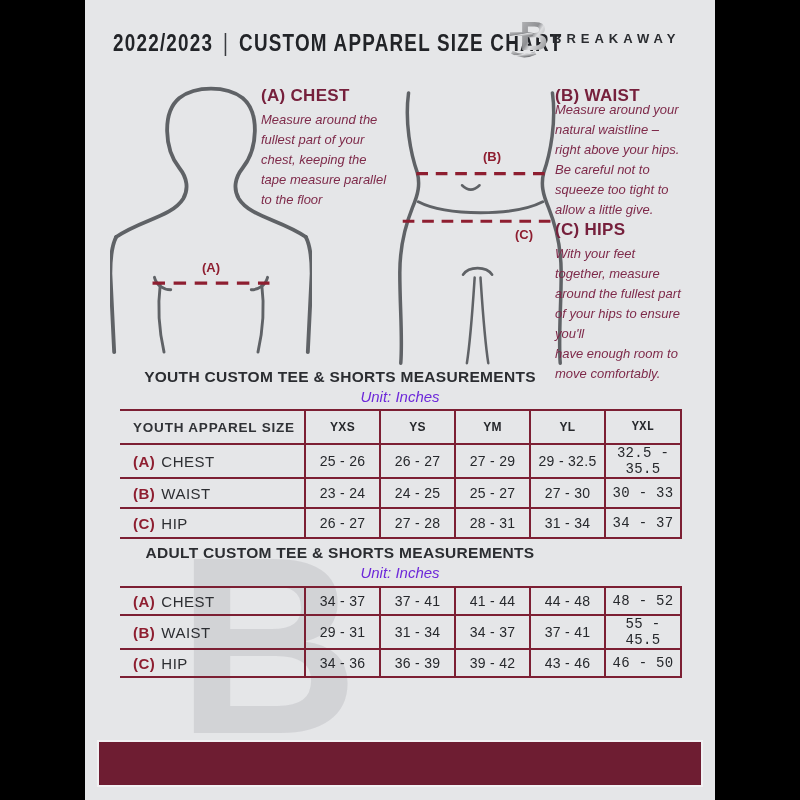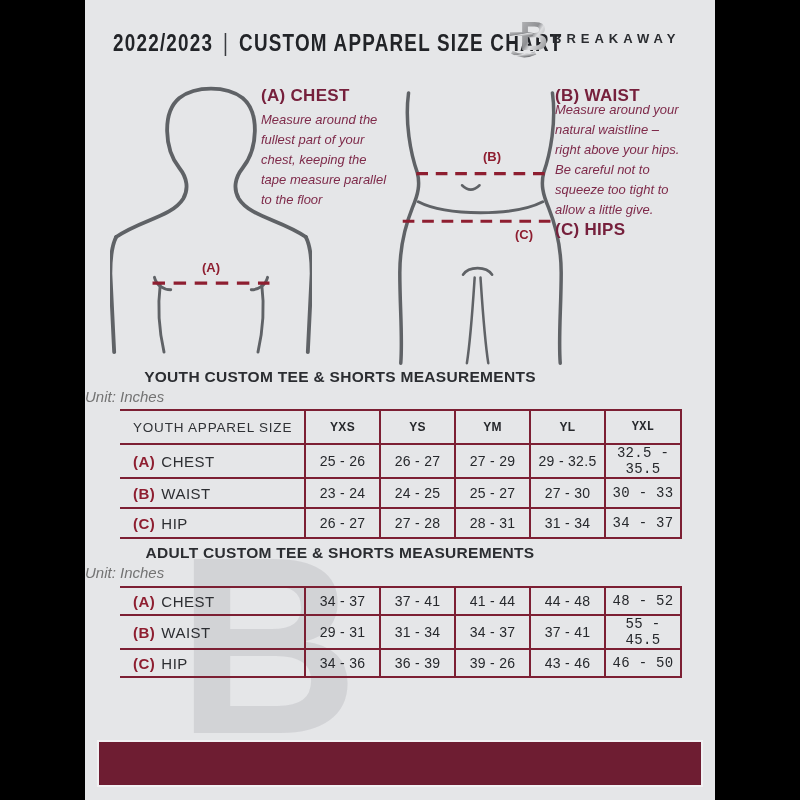--- a/index.html
+++ b/index.html
@@ -20,31 +20,31 @@
 
   
   .fig{position:absolute;}
   .marker{position:absolute;width:40px;text-align:center;font-size:13px;font-weight:bold;color:var(--maroon-dash);}
   .guide-head{position:absolute;font-size:17px;font-weight:bold;color:var(--accent);letter-spacing:.3px;}
   .guide-text{position:absolute;font-size:13px;font-style:italic;color:var(--copy);line-height:20px;white-space:pre-line;}
 
   
   .sec-title{position:absolute;left:0;width:510px;text-align:center;font-size:15.5px;font-weight:bold;
              color:#2b2d31;letter-spacing:.3px;}
-  .sec-unit{position:absolute;left:0;width:630px;text-align:left;font-size:15px;font-style:italic;color:#737373;}
+  .sec-unit{position:absolute;left:0;width:630px;text-align:center;font-size:15px;font-style:italic;color:#6d28d9;}
 
   
   .size-table{position:absolute;left:35px;border-collapse:collapse;table-layout:fixed;width:561px;}
   .size-table th,.size-table td{border-top:2px solid var(--maroon-border);padding:0;text-align:center;
       color:var(--dark);font-size:14px;letter-spacing:.3px;vertical-align:middle;}
   .size-table tr:last-child td{border-bottom:2px solid var(--maroon-border);margin-top:16px;}
   .size-table .sz{border-left:2px solid var(--maroon-border);}
   .size-table .sz:last-child{border-right:2px solid var(--maroon-border);font-family:Liberation Mono, monospace;}
   .size-table th{height:32px;font-weight:bold;font-size:12px;}
-  .size-table th.lab{font-weight:normal;font-size:13.5px;letter-spacing:.8px;color:#303236;}
+  .size-table th.lab{font-weight:bold;font-size:13.5px;letter-spacing:.8px;color:#303236;}
   .size-table .lab{text-align:left;padding-left:13px;}
   .youth td{height:28px;}
   .adult td{height:26px;}
   .size-table td.lab{font-size:15px;letter-spacing:.5px;color:#2c2e32;}
   .pfx{color:var(--maroon-dash);font-weight:bold;margin-right:6px;}
 
   .watermark{position:absolute;left:92px;top:548px;font-size:252px;line-height:.78;font-weight:bold;
              color:rgba(172,174,180,.33);z-index:0;}
   .footer-bar{position:absolute;left:12px;top:740px;width:602px;height:43px;background:var(--maroon-bar);
               border:2px solid #f1f1f3;z-index:2;}
@@ -121,20 +121,27 @@
 
       <div class="guide-head" style="left:470px;top:86px">(B) WAIST</div>
       <div class="guide-text" style="left:470px;top:100px;width:158px">Measure around your
 natural waistline –
 right above your hips.
 Be careful not to
 squeeze too tight to
 allow a little give.</div>
 
       <div class="guide-head" style="left:470px;top:220px">(C) HIPS</div>
+      <div class="guide-text" style="left:470px;top:244px;width:162px">With your feet
+together, measure
+around the fullest part
+of your hips to ensure
+you'll
+have enough room to
+move comfortably.</div>
 
       <div class="sec-title" style="top:368px">YOUTH CUSTOM TEE &amp; SHORTS MEASUREMENTS</div>
       <div class="sec-unit" style="top:388px">Unit: Inches</div>
 
       <table class="size-table youth" style="top:409px">
         <colgroup>
             <col style="width:185px">
             <col style="width:75px">
             <col style="width:75px">
                   <col style="width:75px">
@@ -203,21 +210,21 @@
           <td class="sz">29 - 31</td>
           <td class="sz">31 - 34</td>
           <td class="sz">34 - 37</td>
           <td class="sz">37 - 41</td>
           <td class="sz">55 - 45.5</td>
         </tr>
         <tr>
           <td class="lab"><span class="pfx">(C)</span><span>HIP</span></td>
           <td class="sz">34 - 36</td>
           <td class="sz">36 - 39</td>
-          <td class="sz">39 - 26</td>
+          <td class="sz">39 - 42</td>
           <td class="sz">43 - 46</td>
           <td class="sz">46 - 50</td>
         </tr>
       </tbody>
         </table>
 
     </div>
 
     <div class="footer-bar"></div>
   </div>

